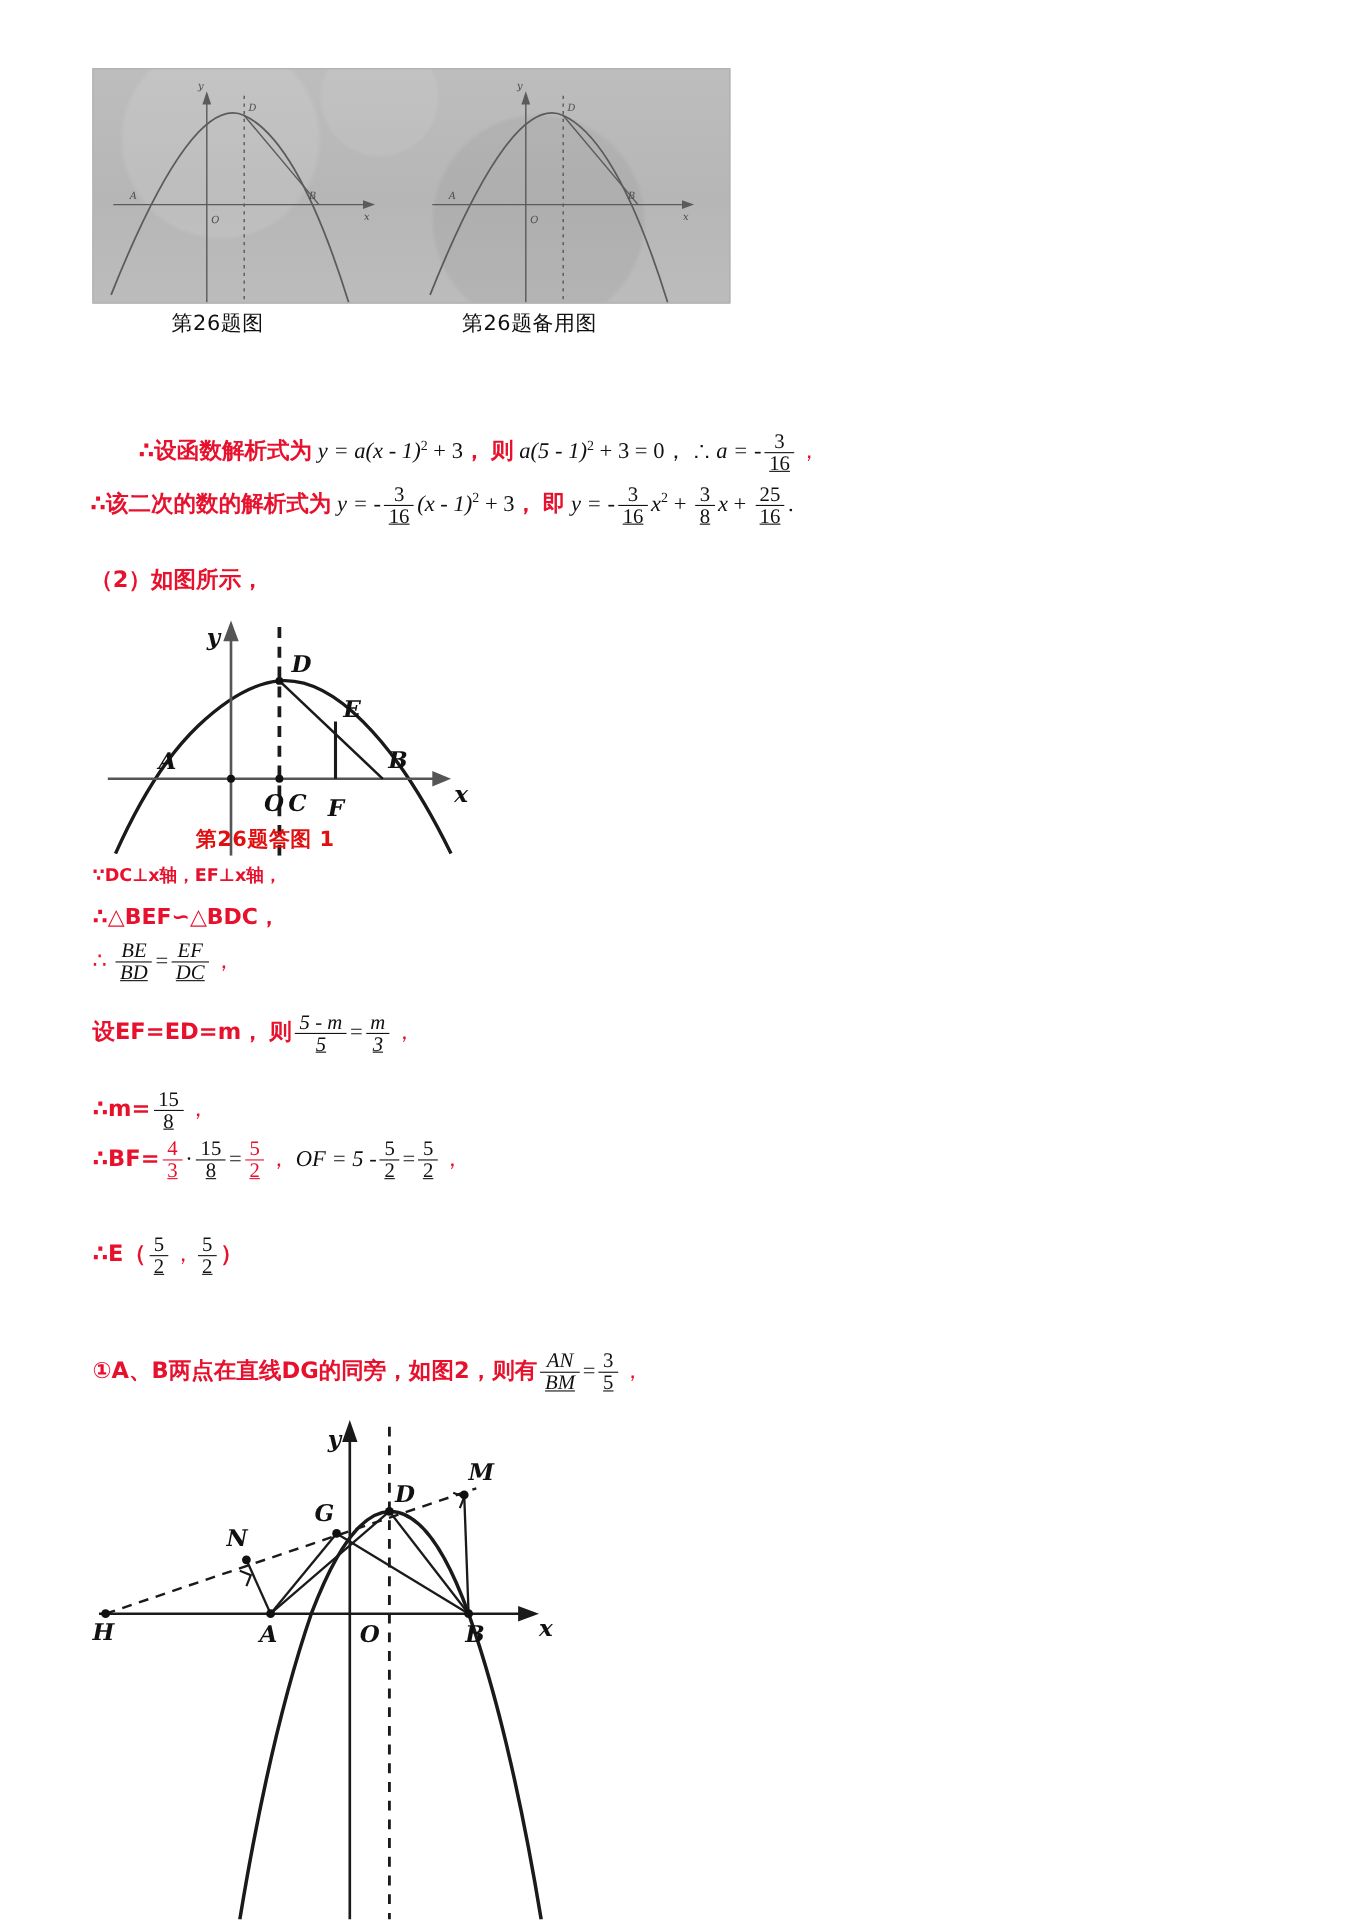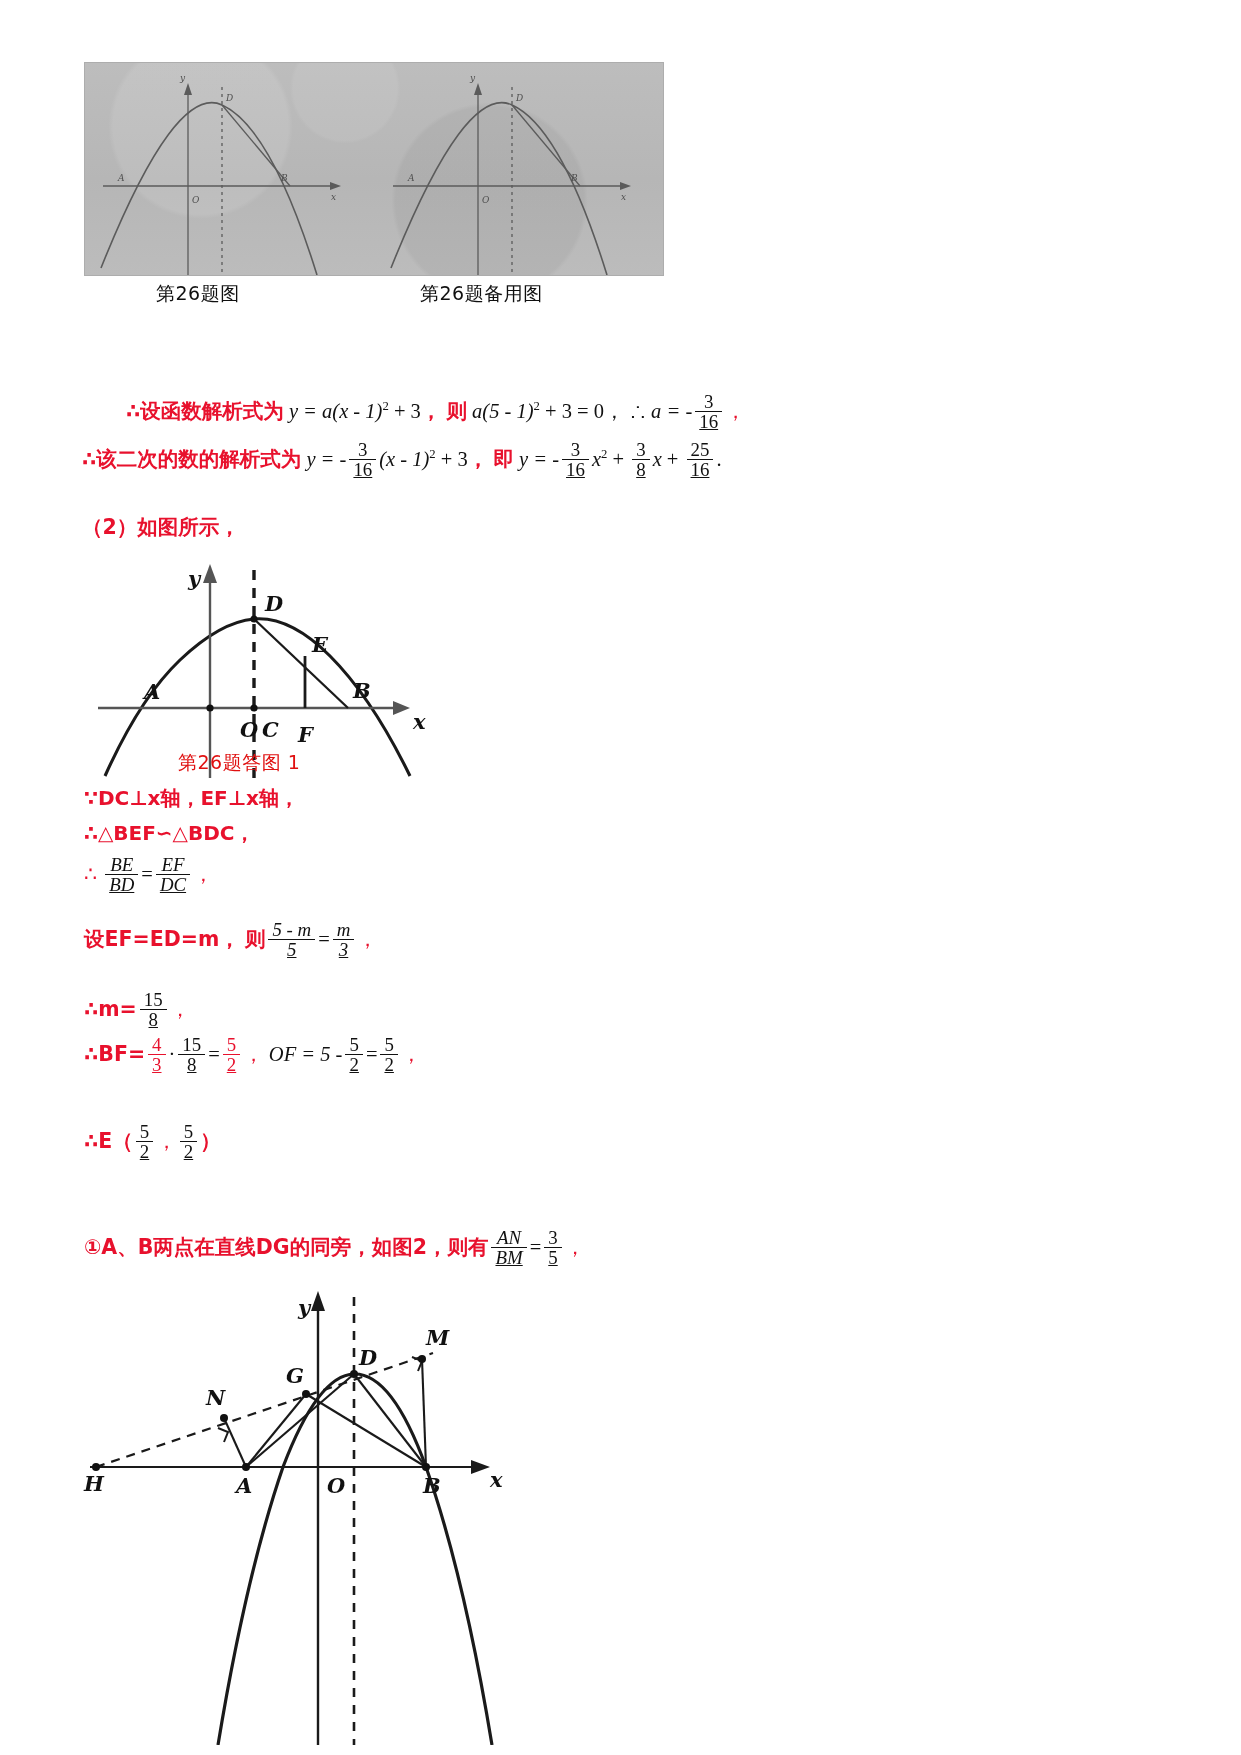--- a/index.html
+++ b/index.html
@@ -162,23 +162,23 @@
         <text x="273" y="150">B</text>
         <text x="160" y="189">O</text>
         <text x="182" y="189">C</text>
         <text x="218" y="194">F</text>
         <text x="333" y="181">x</text>
         <text x="108" y="38">y</text>
       </g>
     </svg>
   </div>
 
-  <div class="cap cap-red" style="left:178px;top:750px;">第26题答图  1</div>
-
-  <div class="line cn red" style="left:84px;top:787px;font-size:20px;">∵DC⊥x轴，EF⊥x轴，</div>
+  <div class="cap cap-red" style="left:178px;top:750px;font-weight:bold;">第26题答图  1</div>
+
+  <div class="line cn red" style="left:84px;top:787px;font-size:16px;">∵DC⊥x轴，EF⊥x轴，</div>
   <div class="line cn red" style="left:84px;top:822px;font-size:20px;">∴△BEF∽△BDC，</div>
 
   <div class="line" style="left:84px;top:855px;">
     <span class="mr red">∴</span>
     <span class="frac mi blk"><span class="num">BE</span><span class="den">BD</span></span><span class="mr blk">=</span><span class="frac mi blk"><span class="num">EF</span><span class="den">DC</span></span><span class="mr red">，</span>
   </div>
 
   <div class="line" style="left:84px;top:920px;">
     <span class="cn red">设EF=ED=m，</span>
     <span class="cn red">则</span><span class="frac mi blk"><span class="num">5 - m</span><span class="den">5</span></span><span class="mr blk">=</span><span class="frac mi blk"><span class="num">m</span><span class="den">3</span></span><span class="mr red">，</span>

